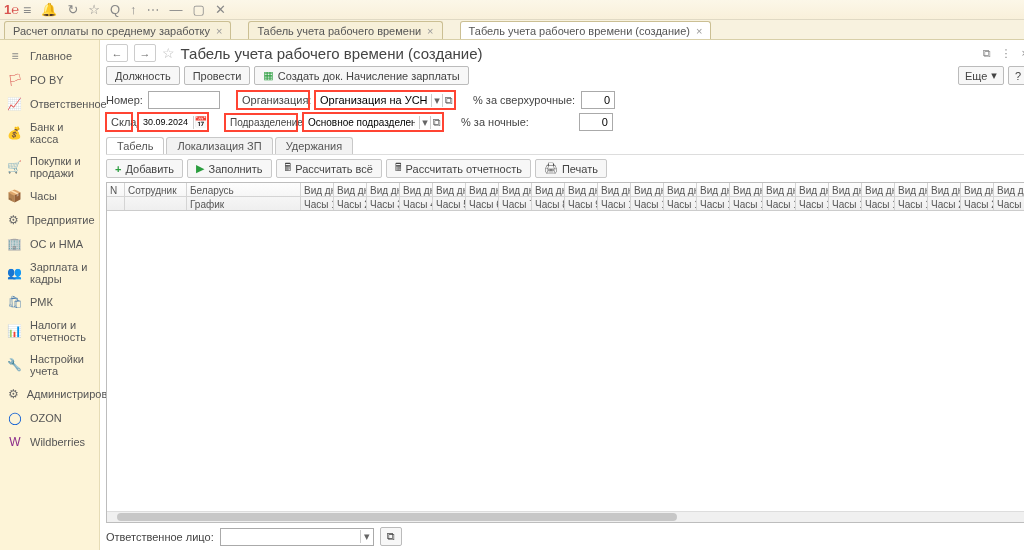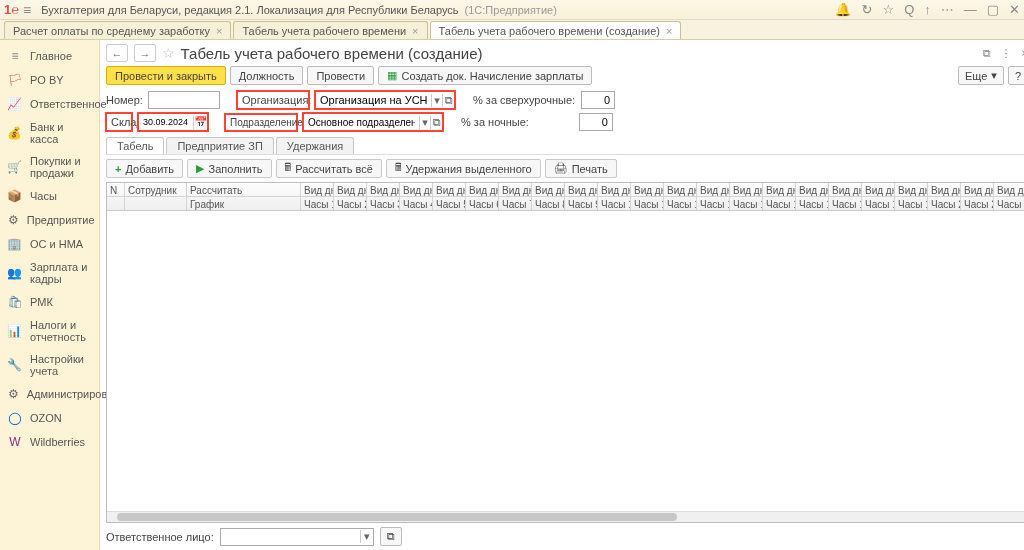--- a/index.html
+++ b/index.html
@@ -4,21 +4,21 @@
 <style>
   * { box-sizing: border-box; margin: 0; padding: 0; font-family: Arial, sans-serif; font-size: 11px; }
   html, body { width: 1024px; height: 550px; overflow: hidden; background: #fff; }
   .title-bar { height: 20px; background: linear-gradient(to bottom,#fcf7e8,#f9f0da); border-bottom:1px solid #e0d9c4; display:flex; align-items:center; padding:0 4px; color:#555;}
   .logo { color:#d9534f; font-weight:bold; margin-right:4px; font-size:13px;}
   .hamb { margin-right:10px; color:#888; font-size:14px; cursor:pointer;}
   .title-text { flex:1; white-space:nowrap; overflow:hidden;}
   .title-text .grey { color:#999; margin-left:6px;}
   .win-icons { display:flex; gap:10px; color:#888;}
   .win-icons span { cursor:pointer; font-size:13px;}
-  .tabs-bar { height:20px; background:#f8f2df; border-bottom:1px solid #d8cfa8; display:flex; align-items:flex-end; padding:0 16px 0 4px;}
+  .tabs-bar { height:20px; background:#f8f2df; border-bottom:1px solid #d8cfa8; display:flex; align-items:flex-end; padding:0 16px 0 4px;gap:15px;}
   .tab { border:1px solid #cbbf93; border-bottom:none; border-radius:3px 3px 0 0; padding:2px 8px; margin-right:2px; background:#f7f0d9; color:#555; display:flex; align-items:center; gap:6px; height:18px; cursor:pointer;}
   .tab.active { background:#fff;}
   .tab .x { color:#999; cursor:pointer;}
   .shell { display:flex; height: calc(550px - 40px); }
   .sidebar { width:100px; background:#fdf4d7; border-right:1px solid #e6dcb6; padding-top:4px;}
   .nav-item { display:flex; align-items:center; padding:5px 8px; gap:8px; color:#555; cursor:pointer;}
   .nav-ico { width:14px; height:14px; display:inline-flex; align-items:center; justify-content:center; font-size:12px;}
   .content { flex:1; display:flex; flex-direction:column; position:relative;}
   .content-toolbar { display:flex; align-items:center; padding:4px 6px; gap:6px;}
   .navbtn { border:1px solid #ccc; background:#fff; width:22px; height:18px; border-radius:2px; display:inline-flex; align-items:center; justify-content:center; cursor:pointer; color:#666;}
@@ -53,23 +53,20 @@
   .hscroll { position:absolute; bottom:0; left:0; right:0; height:11px; background:#f0f0f0; border-top:1px solid #ddd;}
   .hscroll .thumb { position:absolute; left:10px; width:560px; top:1px; bottom:1px; background:#c7c7c7; border-radius:5px;}
   .footer { padding:4px 6px; display:flex; align-items:center; gap:6px;}
 </style>
 </head>
 <body>
 
 <div class="title-bar">
   <span class="logo">1℮</span>
   <span class="hamb">≡</span>
-  <span class="title-text">
-    <span>Бухгалтерия для Беларуси, редакция 2.1. Локализация для Республики Беларусь</span><span class="grey">(1С:Предприятие)</span>
-  </span>
   <div class="win-icons">
     <span>🔔</span>
     <span>↻</span>
     <span>☆</span>
     <span>Q</span>
     <span>↑</span>
     <span>⋯</span>
     <span>—</span>
     <span>▢</span>
     <span>✕</span>
@@ -162,21 +159,20 @@
       <span class="star">☆</span>
       <span class="page-title">Табель учета рабочего времени (создание)</span>
       <div class="right-tools">
         <span>⧉</span>
         <span>⋮</span>
         <span>×</span>
       </div>
     </div>
 
     <div class="action-bar">
-      <span class="btn yellow">Провести и закрыть</span>
       <span class="btn">Должность</span>
       <span class="btn">Провести</span>
       <span class="btn">
           <span style="color:#2a9d3e">▦</span>
           <span>Создать док. Начисление зарплаты</span>
         </span>
       <span class="action-spacer"></span>
       <span class="btn small"><span>Еще</span> ▾</span>
       <span class="btn small">?</span>
     </div>
@@ -216,59 +212,59 @@
       <span style="width:6px"></span>
       <span class="lbl">% за ночные:</span>
       <span style="width:38px"></span>
       <span class="field" style="width:34px">
           <input style="text-align: right;" value="0">
         </span>
     </div>
 
     <div class="innertabs">
       <div class="itab active">Табель</div>
-      <div class="itab">Предприятие ЗП</div>
+      <div class="itab">Локализация ЗП</div>
       <div class="itab">Удержания</div>
     </div>
 
     <div class="grid-toolbar">
       <span class="btn">
           <span class="ico-plus">+</span>
           <span>Добавить</span>
         </span>
       <span class="btn">
           <span class="ico-play">▶</span>
           <span>Заполнить</span>
         </span>
       <span class="btn">
           <span>🖩</span>
           <span>Рассчитать всё</span>
         </span>
       <span class="btn">
           <span>🖩</span>
-          <span>Удержания выделенного</span>
+          <span>Рассчитать отчетность</span>
         </span>
       <span class="btn">
           <span>🖨</span>
           <span>Печать</span>
         </span>
     </div>
 
     <div class="grid">
       <div class="grid-head" id="ghead">
           <div class="ghcol" style="width: 18px; min-width: 18px;">
             <div class="ghcell br">N</div>
             <div class="ghcell"></div>
           </div>
           <div class="ghcol" style="width: 62px; min-width: 62px;">
             <div class="ghcell br">Сотрудник</div>
             <div class="ghcell"></div>
           </div>
           <div class="ghcol" style="width: 114px; min-width: 114px;">
-            <div class="ghcell br">Рассчитать</div>
+            <div class="ghcell br">Беларусь</div>
             <div class="ghcell">График</div>
           </div>
           <div class="ghcol" style="width: 33px; min-width: 33px;">
             <div class="ghcell br">Вид дня 1</div>
             <div class="ghcell">Часы 1</div>
           </div>
           <div class="ghcol" style="width: 33px; min-width: 33px;">
             <div class="ghcell br">Вид дня 2</div>
             <div class="ghcell">Часы 2</div>
           </div>

